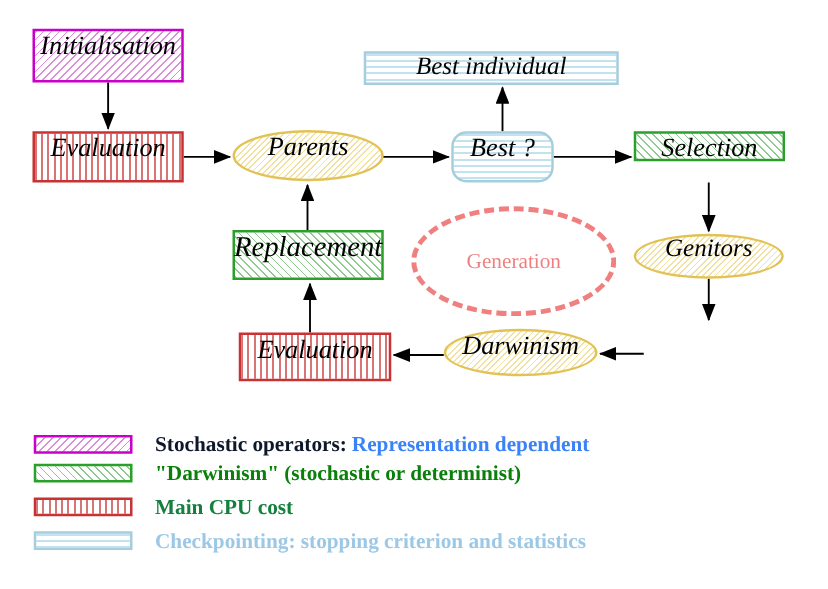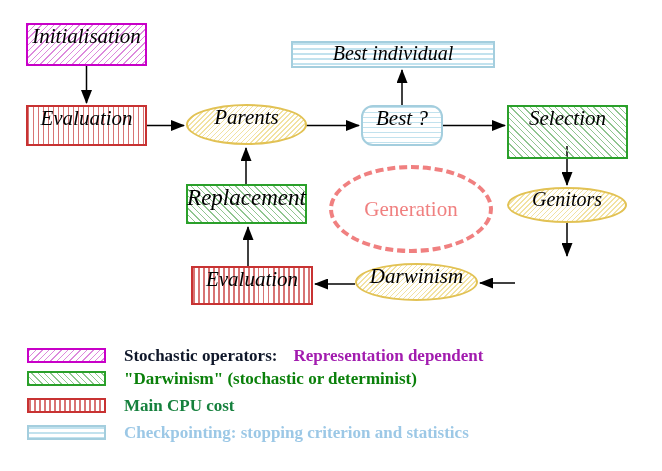--- a/index.html
+++ b/index.html
@@ -53,21 +53,21 @@
   .fs-cross { font-size: 16px; line-height: 19px; }
 
   .generation-ellipse {
     position: absolute;
     border: 4px dashed #f08080;
     border-radius: 50%;
     color: #f08080;
     display: flex;
     align-items: center;
     justify-content: center;
-    font-size: 21px;
+    font-size: 17px;
     box-sizing: border-box;
     background: transparent;
   }
   .arrows { position: absolute; left: 0; top: 0; }
   .arrows line { stroke: #000; stroke-width: 1.5; }
 
   
   .legend-row { position: absolute; left: 0; width: 662px; height: 20px; }
   .swatch {
     position: absolute;
@@ -79,21 +79,21 @@
   .legend-text {
     position: absolute;
     left: 124px;
     top: -2px;
     font-size: 17px;
     font-weight: bold;
     white-space: nowrap;
     font-family: "Liberation Serif", "DejaVu Serif", serif;
   }
   .t-magenta { color: #0f172a; }
-  .t-gold    { color: #a21caf; margin-left: 16px; }
+  .t-gold    { color: #3b82f6; margin-left: 4px; }
   .t-green   { color: #0a800a; }
   .t-red     { color: #15803d; text-align: right; }
   .t-blue    { color: #9cc8e6; }
 </style>
 </head>
 <body>
 
 <div class="canvas">
 
   <svg class="arrows" width="662" height="471" aria-hidden="true">
@@ -128,21 +128,21 @@
   </div>
 
   <div class="node h-yellow ellipse fs-node" style="left:186px; top:104px; width:121px; height:41px;">
     <span>Parents</span>
   </div>
 
   <div class="node h-blue rounded fs-node" style="left:361px; top:105px; width:82px; height:41px;">
     <span>Best ?</span>
   </div>
 
-  <div class="node h-green fs-node" style="left:507px; top:105px; width:121px; height:54px;">
+  <div class="node h-green fs-node" style="left:507px; top:105px; width:121px; height:24px;">
     <span>Selection</span>
   </div>
 
   <div class="node h-green fs-repl" style="left:186px; top:184px; width:121px; height:40px;">
     <span>Replacement</span>
   </div>
 
   <div class="generation-ellipse" style="left:329px; top:165px; width:164px; height:88px;">
     <span>Generation</span>
   </div>

